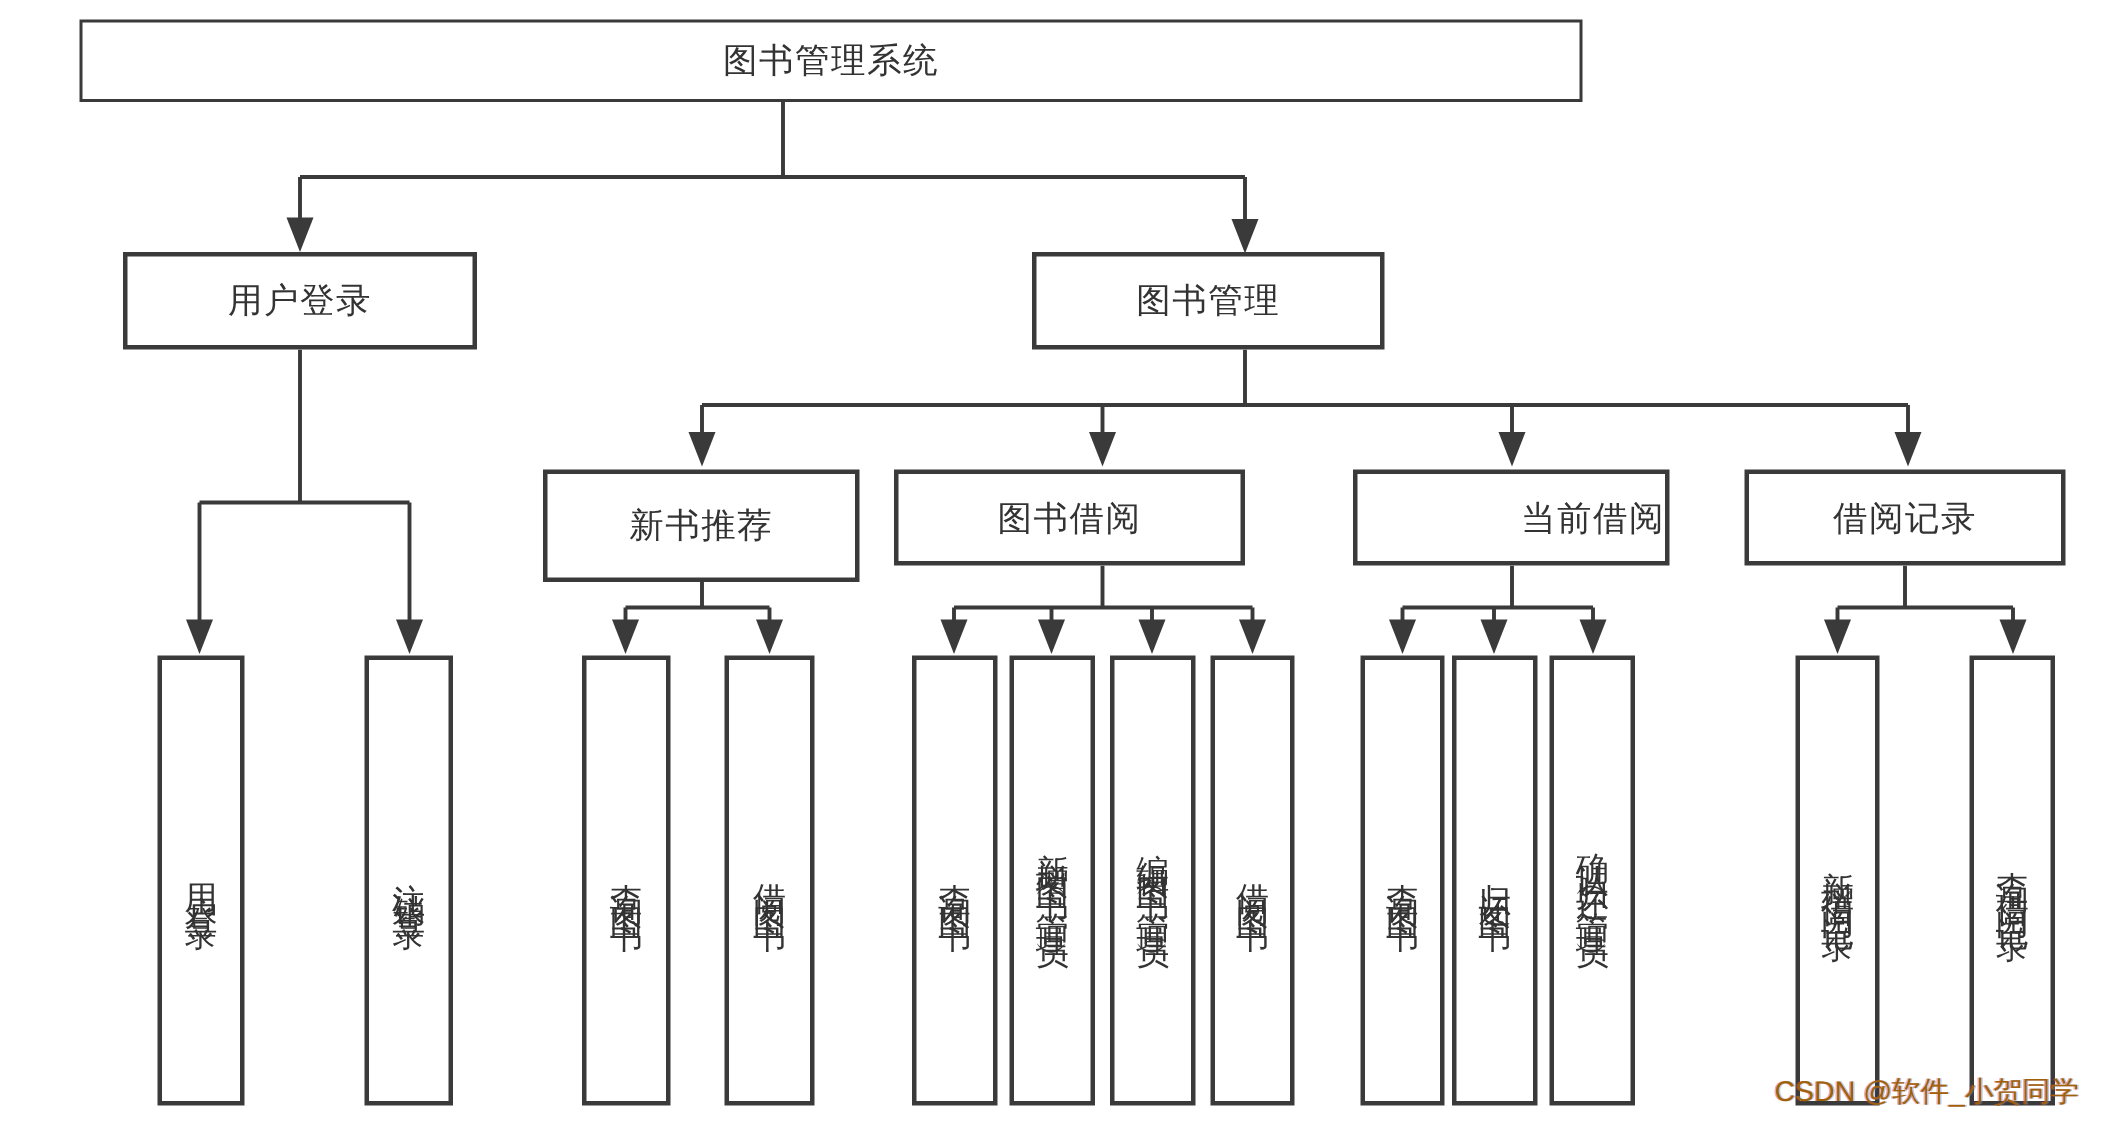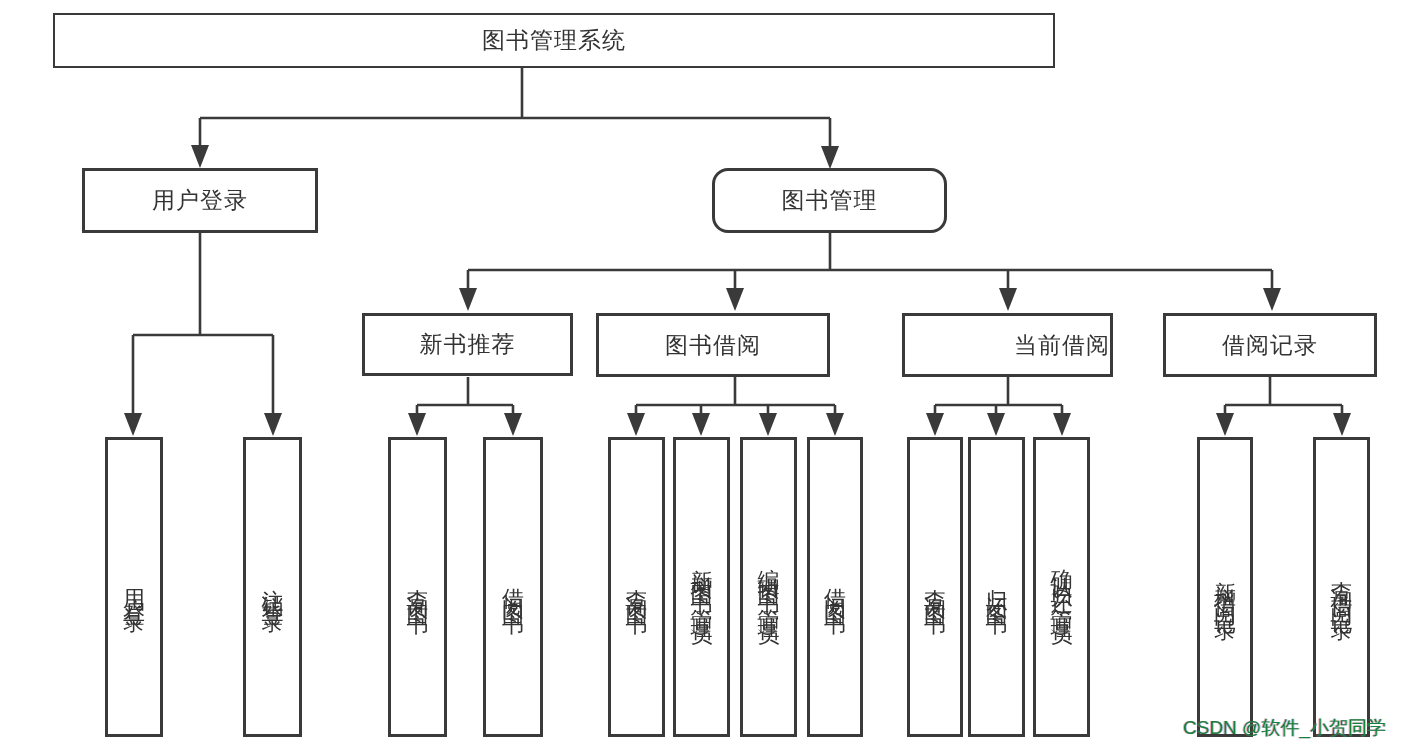--- a/index.html
+++ b/index.html
@@ -17,21 +17,21 @@
   .leaf{
     position:absolute;box-sizing:border-box;border:3px solid #3a3a3a;background:#ffffff;
     display:flex;align-items:center;justify-content:center;
   }
   .leaf span{
     writing-mode:vertical-rl;text-orientation:mixed;
     font-size:22px;letter-spacing:8px;line-height:1;color:#333333;white-space:nowrap;
   }
   .watermark{
     position:absolute;left:1183px;top:715px;width:220px;
-    font-size:19px;color:#15803d;white-space:nowrap;
+    font-size:19px;color:#a16207;white-space:nowrap;
     text-shadow:-1px 0 0 rgba(215,70,70,0.45),1px 0 0 rgba(90,130,225,0.45);
   }
 </style>
 </head>
 <body>
 
 <div class="stage">
 
   <svg class="connectors" width="1405" height="747" viewBox="0 0 1405 747">
     <g stroke="#3a3a3a" stroke-width="2.6" fill="none">
@@ -73,25 +73,25 @@
     </g>
   </svg>
 
   <div class="node root" style="left:21px;top:13px;width:1002px;height:55px;">
     <span>图书管理系统</span>
   </div>
 
   <div class="node" style="left:82px;top:168px;width:236px;height:65px;">
     <span>用户登录</span>
   </div>
-  <div class="node" style="left:712px;top:168px;width:235px;height:65px;border-radius:16px;">
+  <div class="node" style="left:688px;top:168px;width:235px;height:65px;">
     <span>图书管理</span>
   </div>
 
-  <div class="node" style="left:362px;top:313px;width:211px;height:63px;">
+  <div class="node" style="left:362px;top:313px;width:211px;height:75px;">
     <span>新书推荐</span>
   </div>
   <div class="node" style="left:596px;top:313px;width:234px;height:64px;">
     <span>图书借阅</span>
   </div>
   <div class="node" style="left:902px;top:313px;width:211px;height:64px;justify-content:flex-end;">
     <span>当前借阅</span>
   </div>
   <div class="node" style="left:1163px;top:313px;width:214px;height:64px;">
     <span>借阅记录</span>

